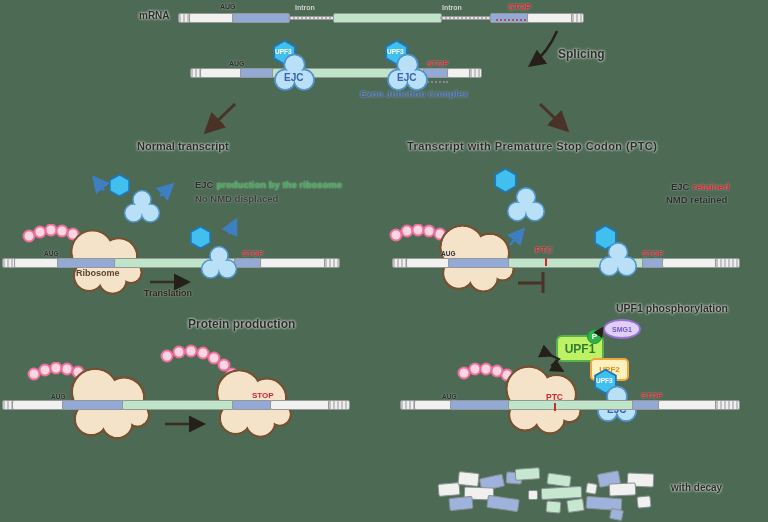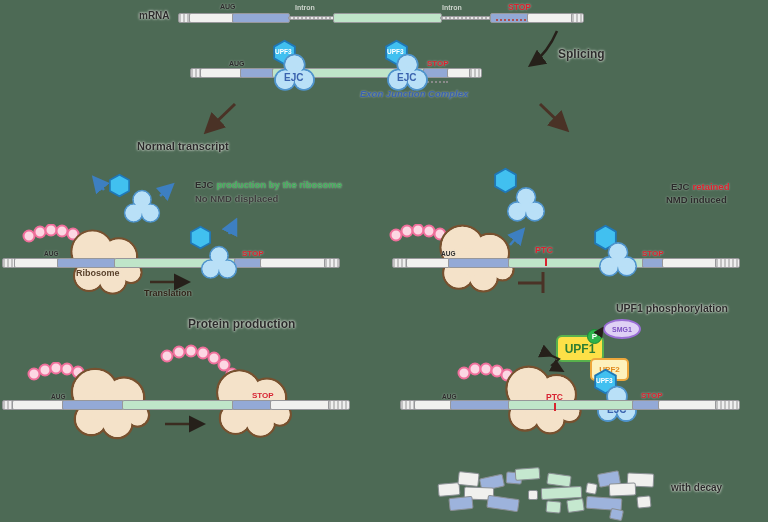--- a/index.html
+++ b/index.html
@@ -3,39 +3,39 @@
 <meta charset="utf-8">
 <style>
   html,body{margin:0;padding:0;background:#4d6a55;}
   .canvas{position:relative;width:768px;height:522px;background:#4d6a55;
     font-family:"Liberation Sans",sans-serif;overflow:hidden;}
   .abs{position:absolute;}
   .lab{position:absolute;font-weight:bold;color:#2b2b2b;white-space:nowrap;
     text-shadow:0 0 2px rgba(240,240,235,.6);}
   .lab.red{color:#d8232f;}
   .lab.pale{color:#cdd4cc;font-weight:bold;text-shadow:none;}
-  .lab.blue{color:#3a63ae;font-style:italic;}
+  .lab.blue{color:#3a63ae;}
   .lab.green{color:#43b05c;}
   .lab.brown{color:#5a4028;text-align:right;}
   .halo{text-shadow:0 0 2px #dfe2da,0 0 3px #dfe2da;}
   .bar{position:absolute;height:11px;}
   .bar i{position:absolute;top:0;height:8px;border:1px solid #97979a;border-radius:2px;display:block;}
   .seg-w{background:#f1f1ef;}
   .seg-b{background:#93a9d6;}
   .seg-g{background:#bfe5c9;}
   .cap{background:repeating-linear-gradient(90deg,#c2c2c2 0 2px,#efefef 2px 4px);}
   .bar i.intron{top:3px;height:2px;background:repeating-linear-gradient(90deg,#b0b0b0 0 2px,#e8e8e8 2px 4px);}
   .dots{position:absolute;border-top:2px dotted #b05050;width:26px;height:0;}
   .tick{position:absolute;width:2px;height:8px;background:#d8232f;}
   .shape{position:absolute;}
   .shape-label{position:absolute;font-weight:bold;white-space:nowrap;}
   .wh{color:#ffffff;}
   .ejc-t{color:#3a63ae;}
   .box{position:absolute;display:flex;align-items:center;justify-content:center;font-weight:bold;}
-  .upf1{background:#fde047;border:2px solid #58b14c;border-radius:6px;color:#2e7d32;font-size:12px;}
+  .upf1{background:#bef264;border:2px solid #58b14c;border-radius:6px;color:#2e7d32;font-size:12px;}
   .upf2{background:#fdf1bd;border:2px solid #eda73c;border-radius:5px;color:#e08a1e;font-size:8px;}
   .smg1{background:#dfd0f5;border:2px solid #9b6fd6;border-radius:50%;color:#7b4fc0;font-size:7px;}
   .pcirc{background:#2eb34a;border:1px solid #1d8a36;border-radius:50%;color:#fff;font-size:8px;}
   .frag{position:absolute;border:1.5px solid #8a8f94;border-radius:2px;}
   .frag.w{background:#f0f0ee;}
   .frag.b{background:#9db3dc;}
   .frag.g{background:#c5e8cf;}
   .overlay{position:absolute;left:0;top:0;pointer-events:none;}
   .bead{fill:#fcd7e3;stroke:#ef6f9b;stroke-width:2;}
 </style>
@@ -128,20 +128,21 @@
     </svg>
   <span class="shape-label wh" style="left:387px;top:48px;font-size:6.5px">UPF3</span>
   <svg class="shape" style="left:385px;top:52px" width="45" height="42">
       <use href="#sym-cloud"></use>
     </svg>
   <span class="shape-label ejc-t" style="left:397px;top:72px;font-size:10px">EJC</span>
 
   <span class="lab blue" style="left:360px;top:88px;font-size:9.5px">Exon Junction Complex</span>
 
   <span class="lab halo" style="left:137px;top:140px;font-size:11px">Normal transcript</span>
+  <span class="lab halo" style="left:407px;top:140px;font-size:11px;letter-spacing:.4px">Transcript with Premature Stop Codon (PTC)</span>
 
   <span class="lab" style="left:195px;top:179px;font-size:9.5px"><span>EJC</span><span class="lab green" style="position:static;margin-left:3px">production by the ribosome</span></span>
   <span class="lab" style="left:195px;top:193px;font-size:9.5px;color:#3c3c3c">No NMD displaced</span>
 
   <svg class="shape" style="left:107px;top:173px" width="25" height="25">
       <use href="#sym-hex"></use>
     </svg>
   <svg class="shape" style="left:122px;top:188px" width="40" height="38">
       <use href="#sym-cloud"></use>
     </svg>
@@ -214,21 +215,21 @@
     <i class="seg-b" style="left:60px;width:60px"></i>
     <i class="seg-g" style="left:120px;width:110px"></i>
     <i class="seg-b" style="left:230px;width:38px"></i>
     <i class="seg-w" style="left:268px;width:58px"></i>
     <i class="cap" style="left:326px;width:20px"></i>
   </div>
   <span class="lab" style="left:51px;top:393px;font-size:6.5px">AUG</span>
   <span class="lab red" style="left:252px;top:391px;font-size:8px">STOP</span>
 
   <span class="lab" style="left:671px;top:181px;font-size:9.5px"><span>EJC</span><span class="lab red" style="position:static;margin-left:3px">retained</span></span>
-  <span class="lab" style="left:666px;top:194px;font-size:9.5px">NMD induced</span>
+  <span class="lab" style="left:666px;top:194px;font-size:9.5px">NMD retained</span>
 
   <svg class="shape" style="left:492px;top:167px" width="27" height="27">
       <use href="#sym-hex"></use>
     </svg>
   <svg class="shape" style="left:505px;top:185px" width="42" height="40">
       <use href="#sym-cloud"></use>
     </svg>
 
   <svg class="shape" style="left:388px;top:224px" width="88" height="36">
     <circle class="bead" cx="8" cy="11" r="5.5"></circle>

